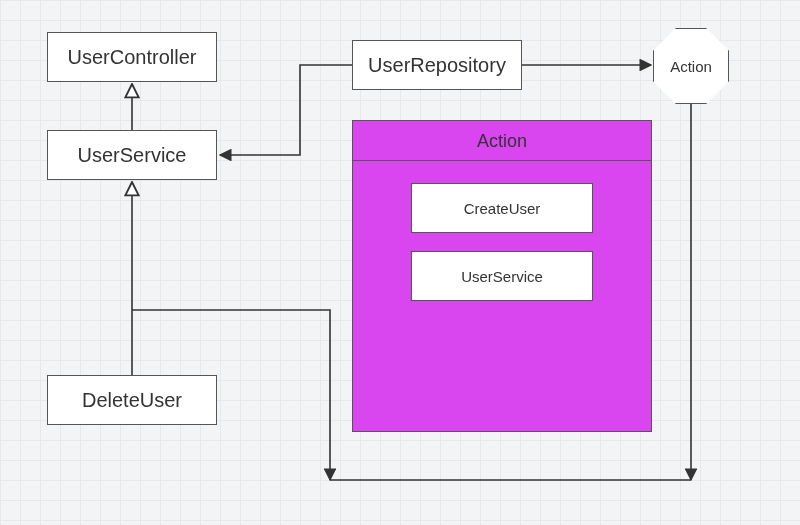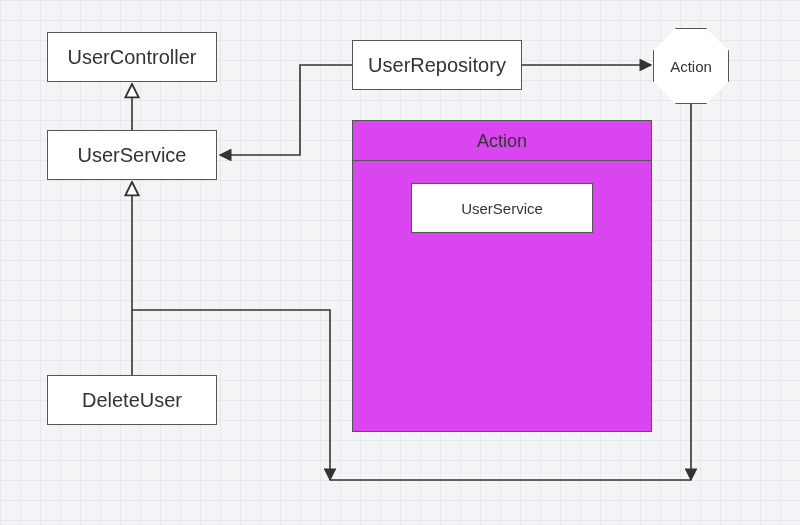--- a/index.html
+++ b/index.html
@@ -86,20 +86,23 @@
 </div>
 
 <div class="octagon" style="left:653px;top:28px;">
   <span>Action</span>
 </div>
 
 <div class="action-container" style="left:352px;top:120px;width:300px;height:312px;">
   <div class="action-title">Action</div>
   <div class="action-body">
     <div class="action-item">
+      <span>CreateUser</span>
+    </div>
+    <div class="action-item">
       <span>UserService</span>
     </div>
   </div>
 </div>
 
 <svg class="arrows">
   <defs>
     <marker id="arrow-filled" viewBox="0 0 10 10" refX="9" refY="5" markerWidth="8" markerHeight="8" orient="auto-start-reverse">
       <path d="M 0 0 L 10 5 L 0 10 z" fill="#333"></path>
     </marker>

